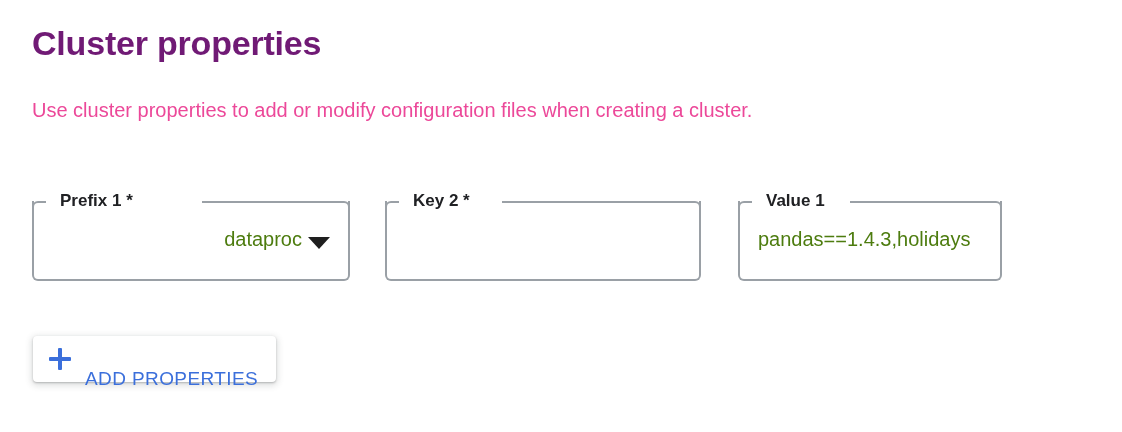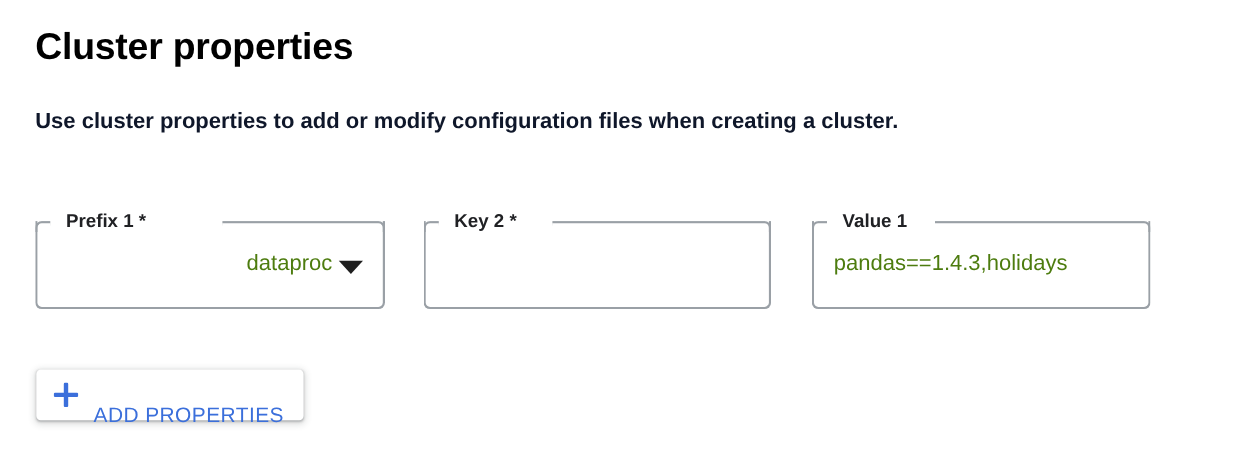--- a/index.html
+++ b/index.html
@@ -24,53 +24,53 @@
 
   
   .page-title {
     position: absolute;
     left: 32px;
     top: 22px;
     font-size: 34px;
     line-height: 42px;
     font-weight: 700;
     letter-spacing: -0.2px;
-    color: #000000;
+    color: #701a75;
     white-space: nowrap;
   }
 
   .page-subtitle {
     position: absolute;
     left: 32px;
     top: 96px;
     font-size: 20px;
     line-height: 28px;
-    font-weight: 700;
-    color: #0f172a;
+    font-weight: 400;
+    color: #ec4899;
     white-space: nowrap;
   }
 
   
   .form-row {
     position: absolute;
     left: 32px;
     top: 201px;
     height: 82px;
   }
 
   .field {
     position: absolute;
     top: 0;
     height: 80px;
     box-sizing: border-box;
   }
 
   .field-1 { left: 0px;   width: 318px; text-align: right; }
   .field-2 { left: 353px; width: 316px; }
-  .field-3 { left: 706px; width: 308px; }
+  .field-3 { left: 706px; width: 264px; }
 
   
   .outline {
     position: absolute;
     inset: 0;
     pointer-events: none;
   }
   .outline .side {
     position: absolute;
     left: 0;

